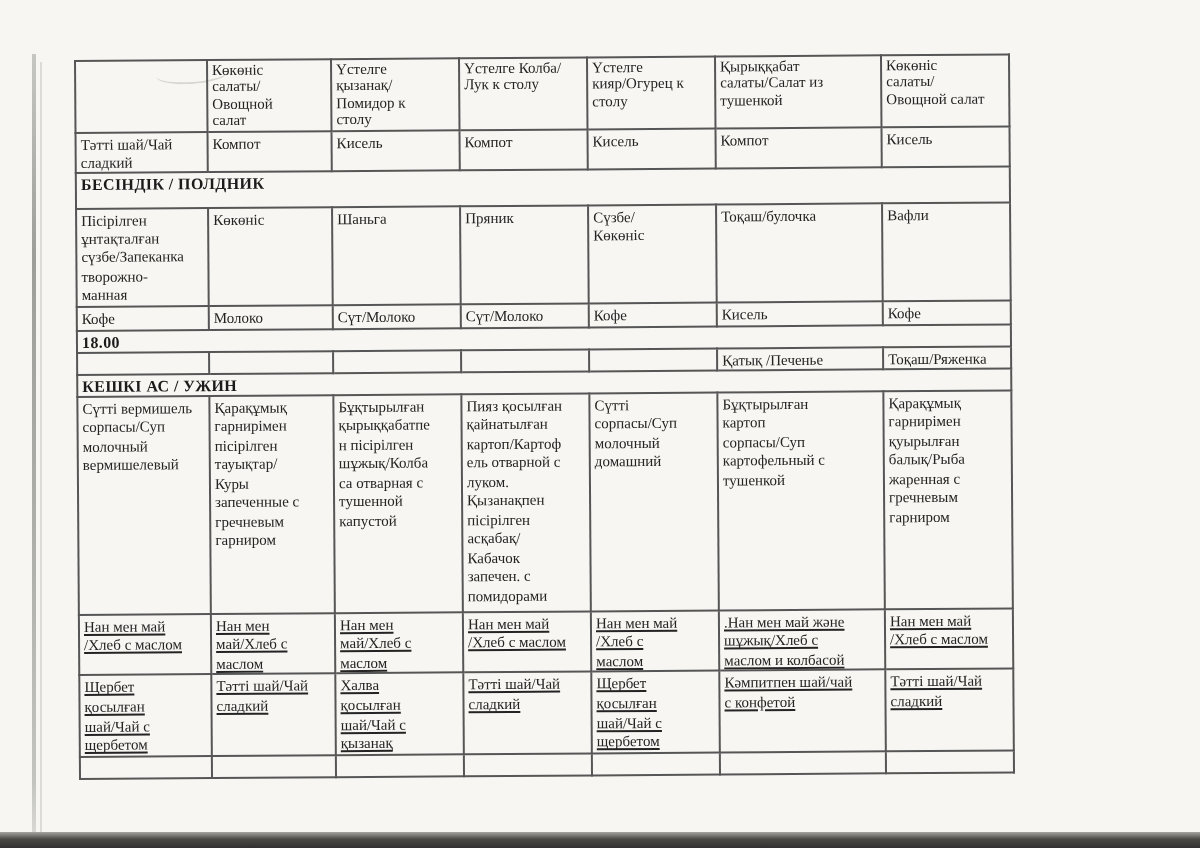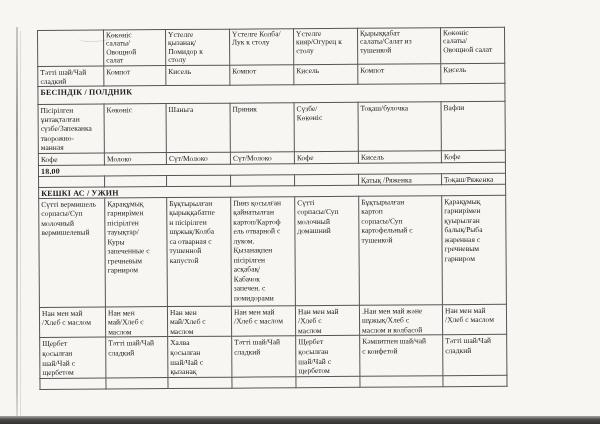--- a/index.html
+++ b/index.html
@@ -50,21 +50,21 @@
     padding: 1px 2px 0 2px;
     vertical-align: top;
     text-align: left;
     white-space: pre-line;
     overflow: hidden;
     overflow-wrap: break-word;
   }
   tr.r1 td { line-height: 8.4px; }
   tr.r4 td { line-height: 9.3px; }
   tr.r9 td { line-height: 9.5px; }
-  tr.r10 td, tr.r11 td { line-height: 9.6px; }
+  tr.r10 td, tr.r11 td { line-height: 9.6px; text-decoration: underline; }
   td.ac { text-align: center; }
   td.hdr {
     font-weight: bold; font-size: 8px; text-align: center;
     padding-left: 40px; letter-spacing: .2px; color: #1b1b1b;
     white-space: nowrap; vertical-align: middle; line-height: 9px;
   }
 </style>
 </head>
 <body>
 
@@ -152,21 +152,21 @@
       <tr style="height:10px">
         <td class="hdr" colspan="7">18.00</td>
       </tr>
 
       <tr style="height:11px">
         <td></td>
         <td></td>
         <td></td>
         <td></td>
         <td></td>
-        <td class="ac">Қатық /Ряженка</td>
+        <td class="ac">Қатық /Печенье</td>
         <td class="ac">Тоқаш/Ряженка</td>
       </tr>
 
       <tr style="height:10px">
         <td class="hdr" colspan="7">КЕШКІ АС / УЖИН</td>
       </tr>
 
       <tr class="r9" style="height:109px">
         <td>Сүтті вермишель
 сорпасы/Суп

